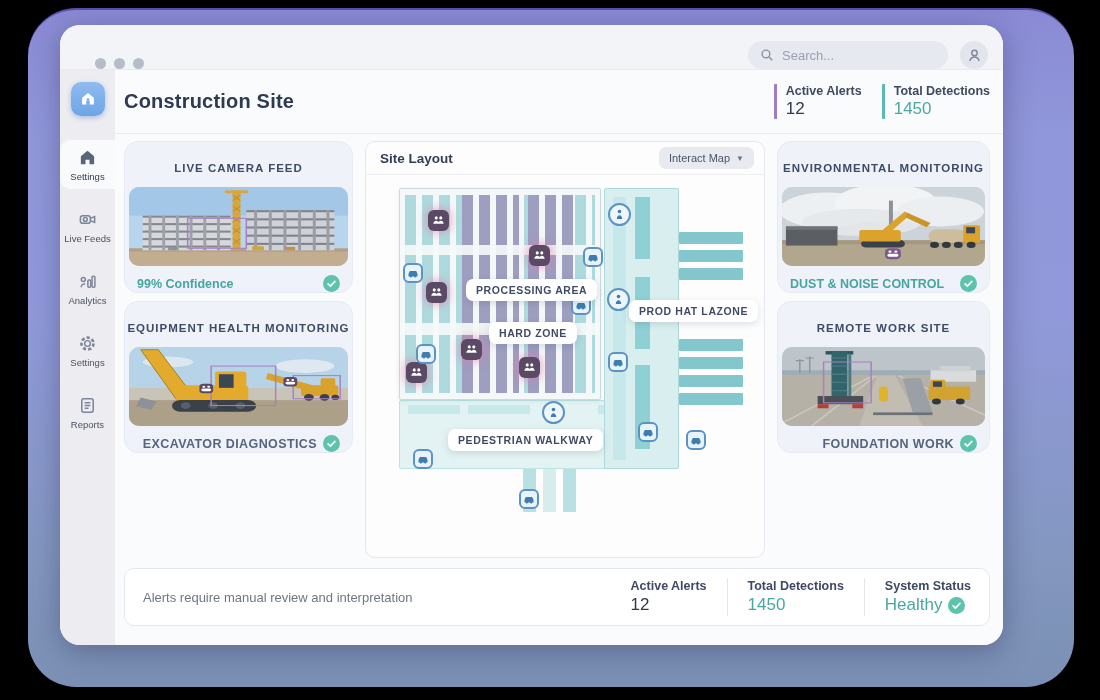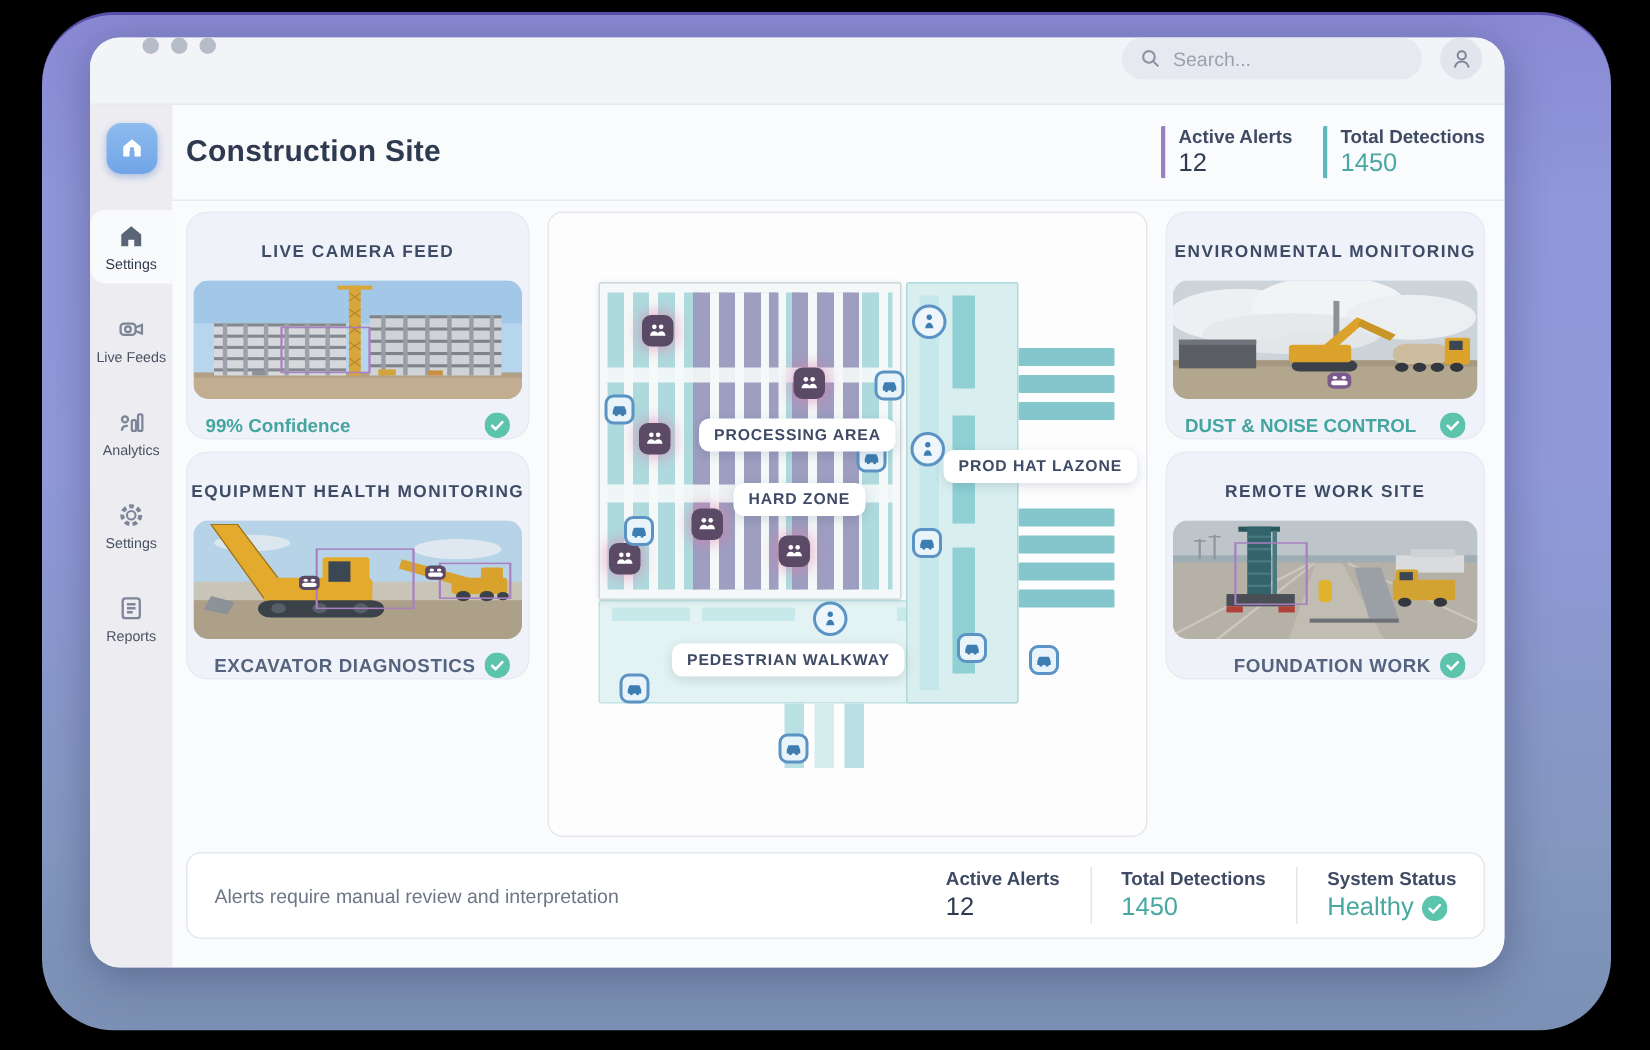--- a/index.html
+++ b/index.html
@@ -7,21 +7,21 @@
   .stage { position:relative; width:1100px; height:700px; }
 
   .bezel { position:absolute; left:28px; top:8px; width:1046px; height:679px; border-radius:48px;
     background:linear-gradient(180deg,#8a8ad4 0%,#9097da 18%,#9199da 45%,#8397bf 82%,#7b90b4 100%);
     border-top:2px solid #5a50ac; }
 
   .window { position:absolute; left:60px; top:25px; width:943px; height:620px; border-radius:20px;
     background:#f7f8fa; overflow:hidden; box-shadow:0 6px 30px rgba(30,30,70,.35); }
 
   
-  .titlebar { height:45px; background:#f2f4f8; border-bottom:1px solid #e7e9f0; display:flex; align-items:flex-start; padding:0 15px 0 35px; }
+  .titlebar { height:45px; background:#f2f4f8; border-bottom:1px solid #e7e9f0; display:flex; align-items:flex-end; padding:0 15px 0 35px; }
   .dots { display:flex; gap:8px; }
   .dot { width:11px; height:11px; border-radius:50%; background:#b6bcc8; }
   .search-pill { margin-left:auto; width:200px; height:28px; border-radius:14px; background:#e7e9f0; display:flex; align-items:center; gap:8px; padding:0 12px; }
   .search-pill svg { width:14px; height:14px; stroke:#8a92a3; }
   .search-pill input { border:none; outline:none; background:transparent; font-size:13px; color:#5a6274; width:140px; font-family:"Liberation Sans",sans-serif; }
   .search-pill input::placeholder { color:#9aa1b0; }
   .avatar { width:28px; height:28px; border-radius:50%; background:#e2e5ec; margin-left:12px; display:flex; align-items:center; justify-content:center; }
   .avatar svg { width:17px; height:17px; stroke:#7d8596; }
 
   .app-body { display:flex; height:575px; }
@@ -297,20 +297,27 @@
                 <span>EXCAVATOR DIAGNOSTICS</span>
                 <svg class="check" viewBox="0 0 20 20">
                     <circle cx="10" cy="10" r="10" fill="#5cc3ad"></circle>
                     <path d="M6 10.4l2.7 2.7 5.3-5.6" stroke="#fff" stroke-width="2" fill="none" stroke-linecap="round"></path>
                   </svg>
               </div>
             </div>
           </div>
 
           <div class="site-card">
+            <div class="site-header">
+              <div class="site-title">Site Layout</div>
+              <button class="map-btn">
+                <span>Interact Map</span>
+                <span class="chev">▼</span>
+              </button>
+            </div>
             <div class="map-area">
               <div class="mp-ped">
                 <div class="ped-bar" style="left:8px;width:52px;"></div>
                 <div class="ped-bar" style="left:68px;width:62px;"></div>
                 <div class="ped-bar" style="left:198px;width:40px;"></div>
               </div>
               <div class="mp-right">
                 <div class="rp-s1"></div>
                 <div class="rp-seg" style="top:8px;height:62px;"></div>
                 <div class="rp-seg" style="top:88px;height:72px;"></div>

